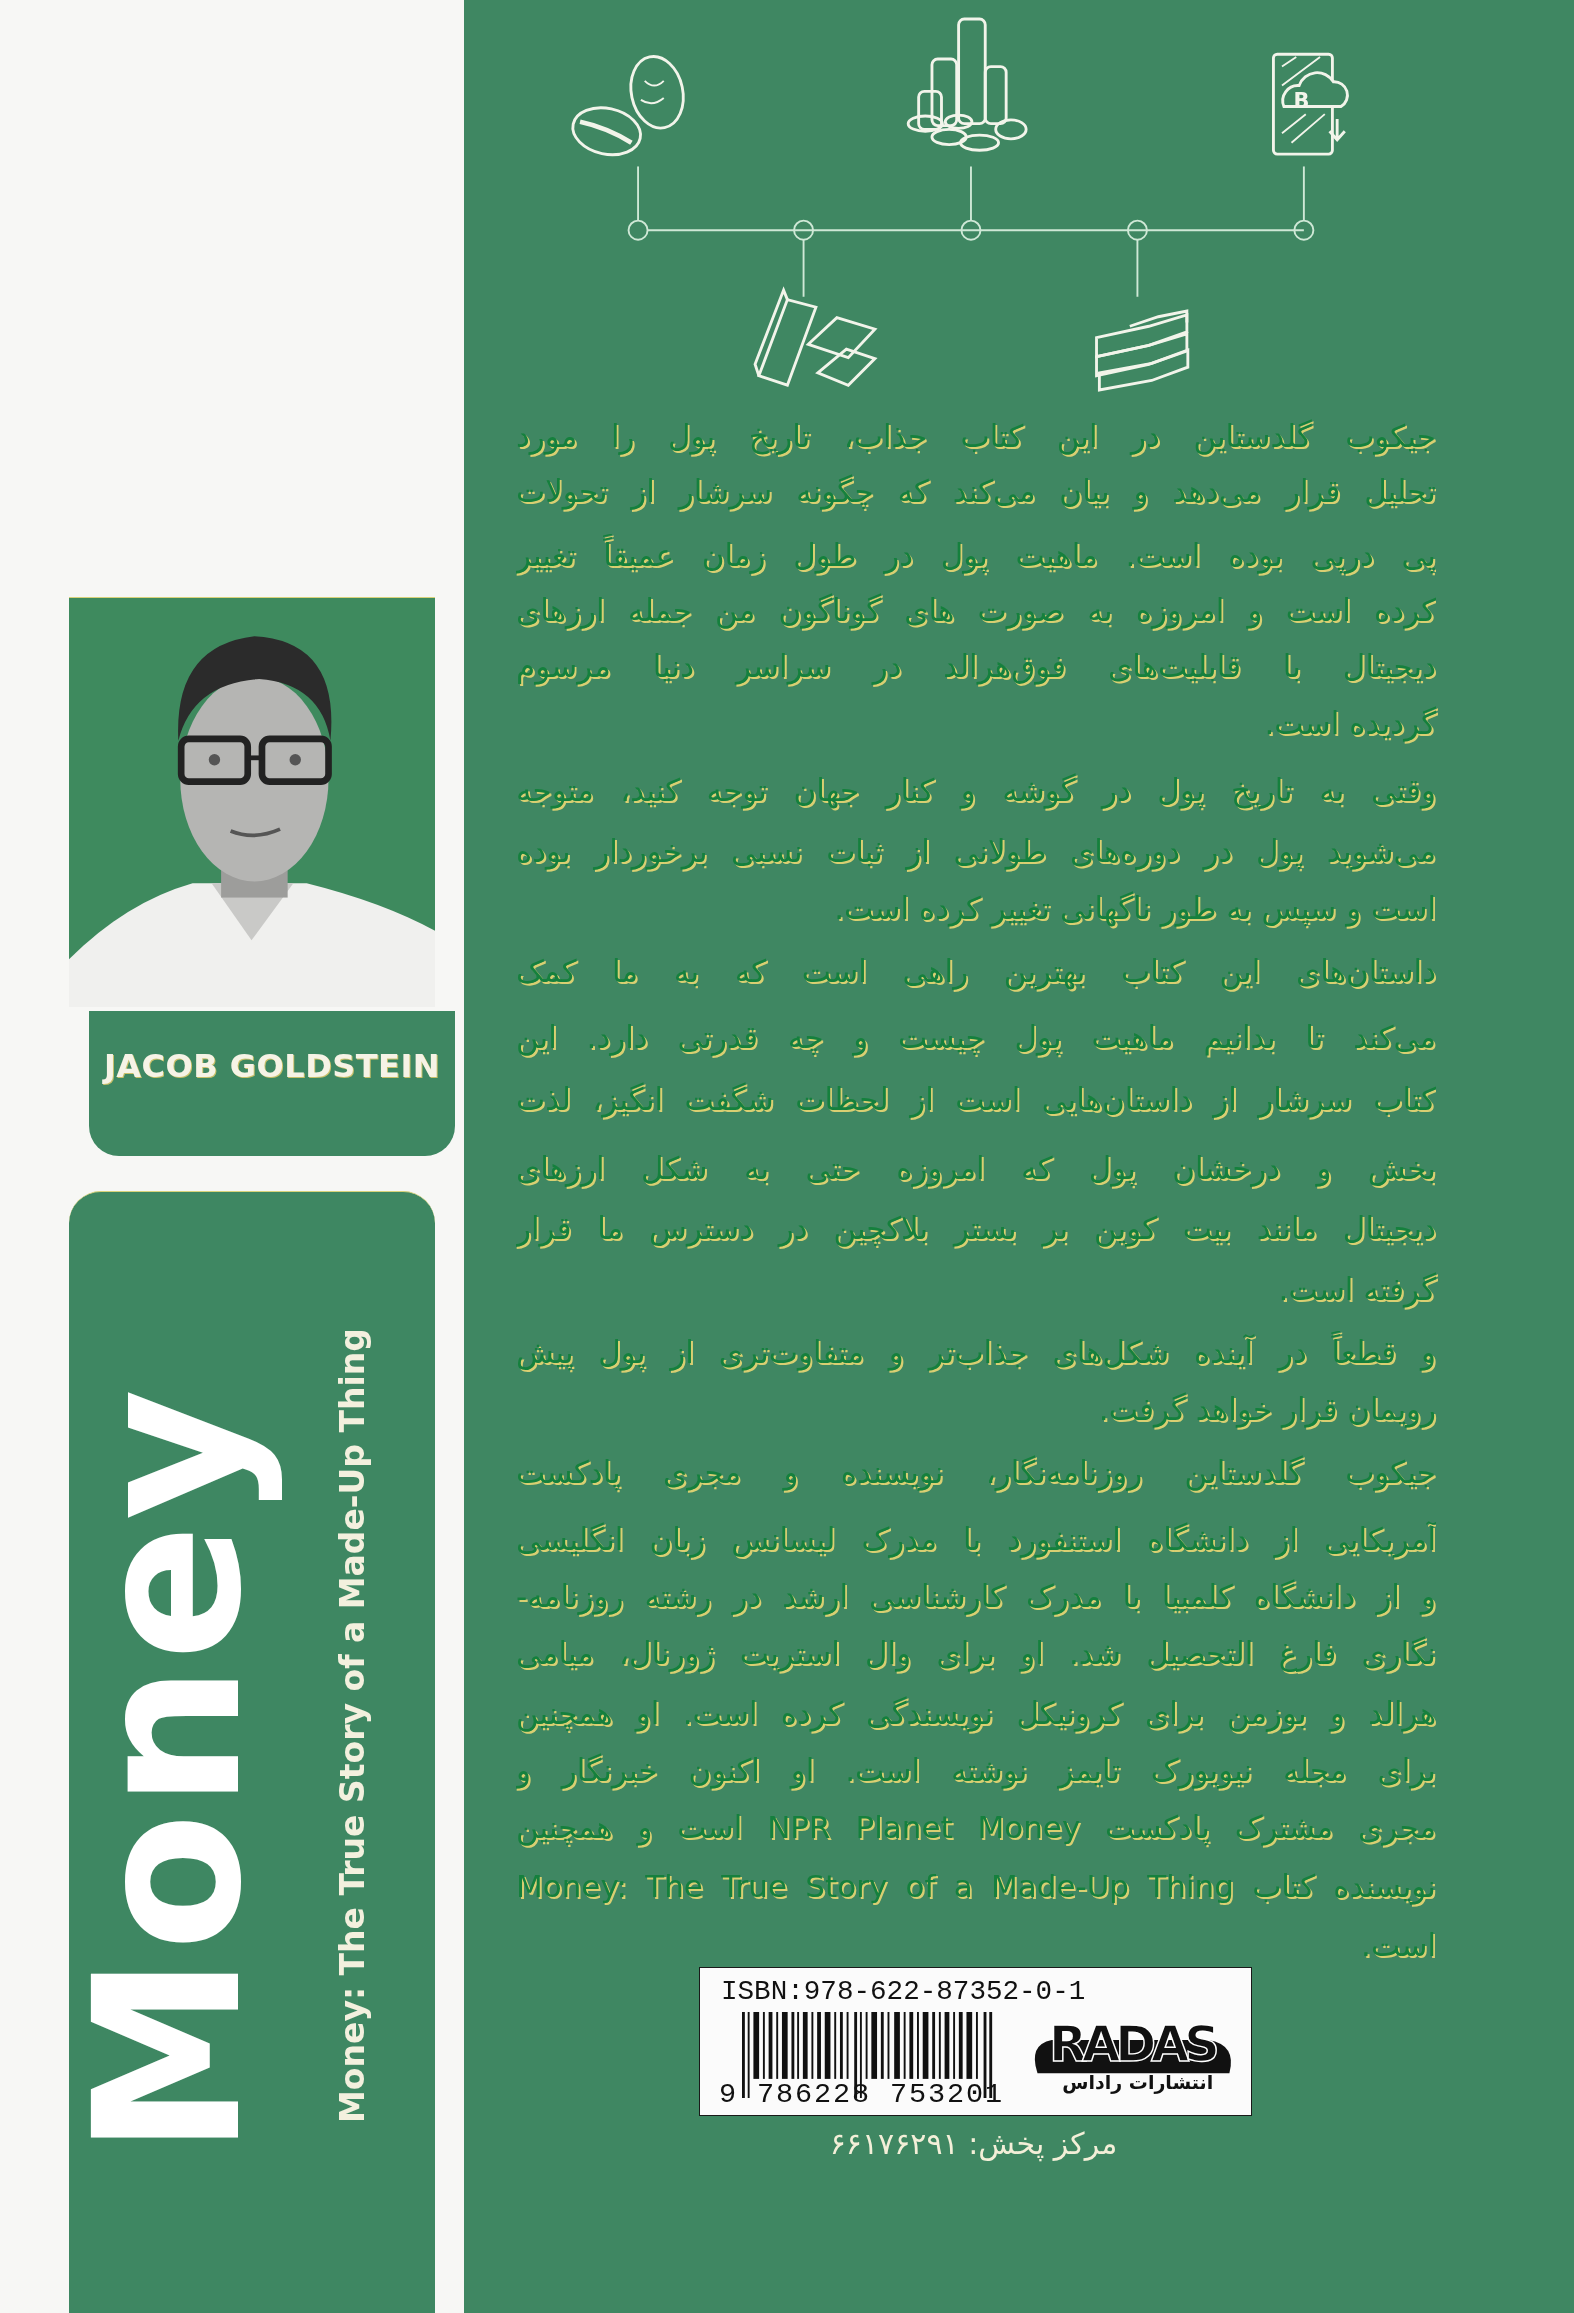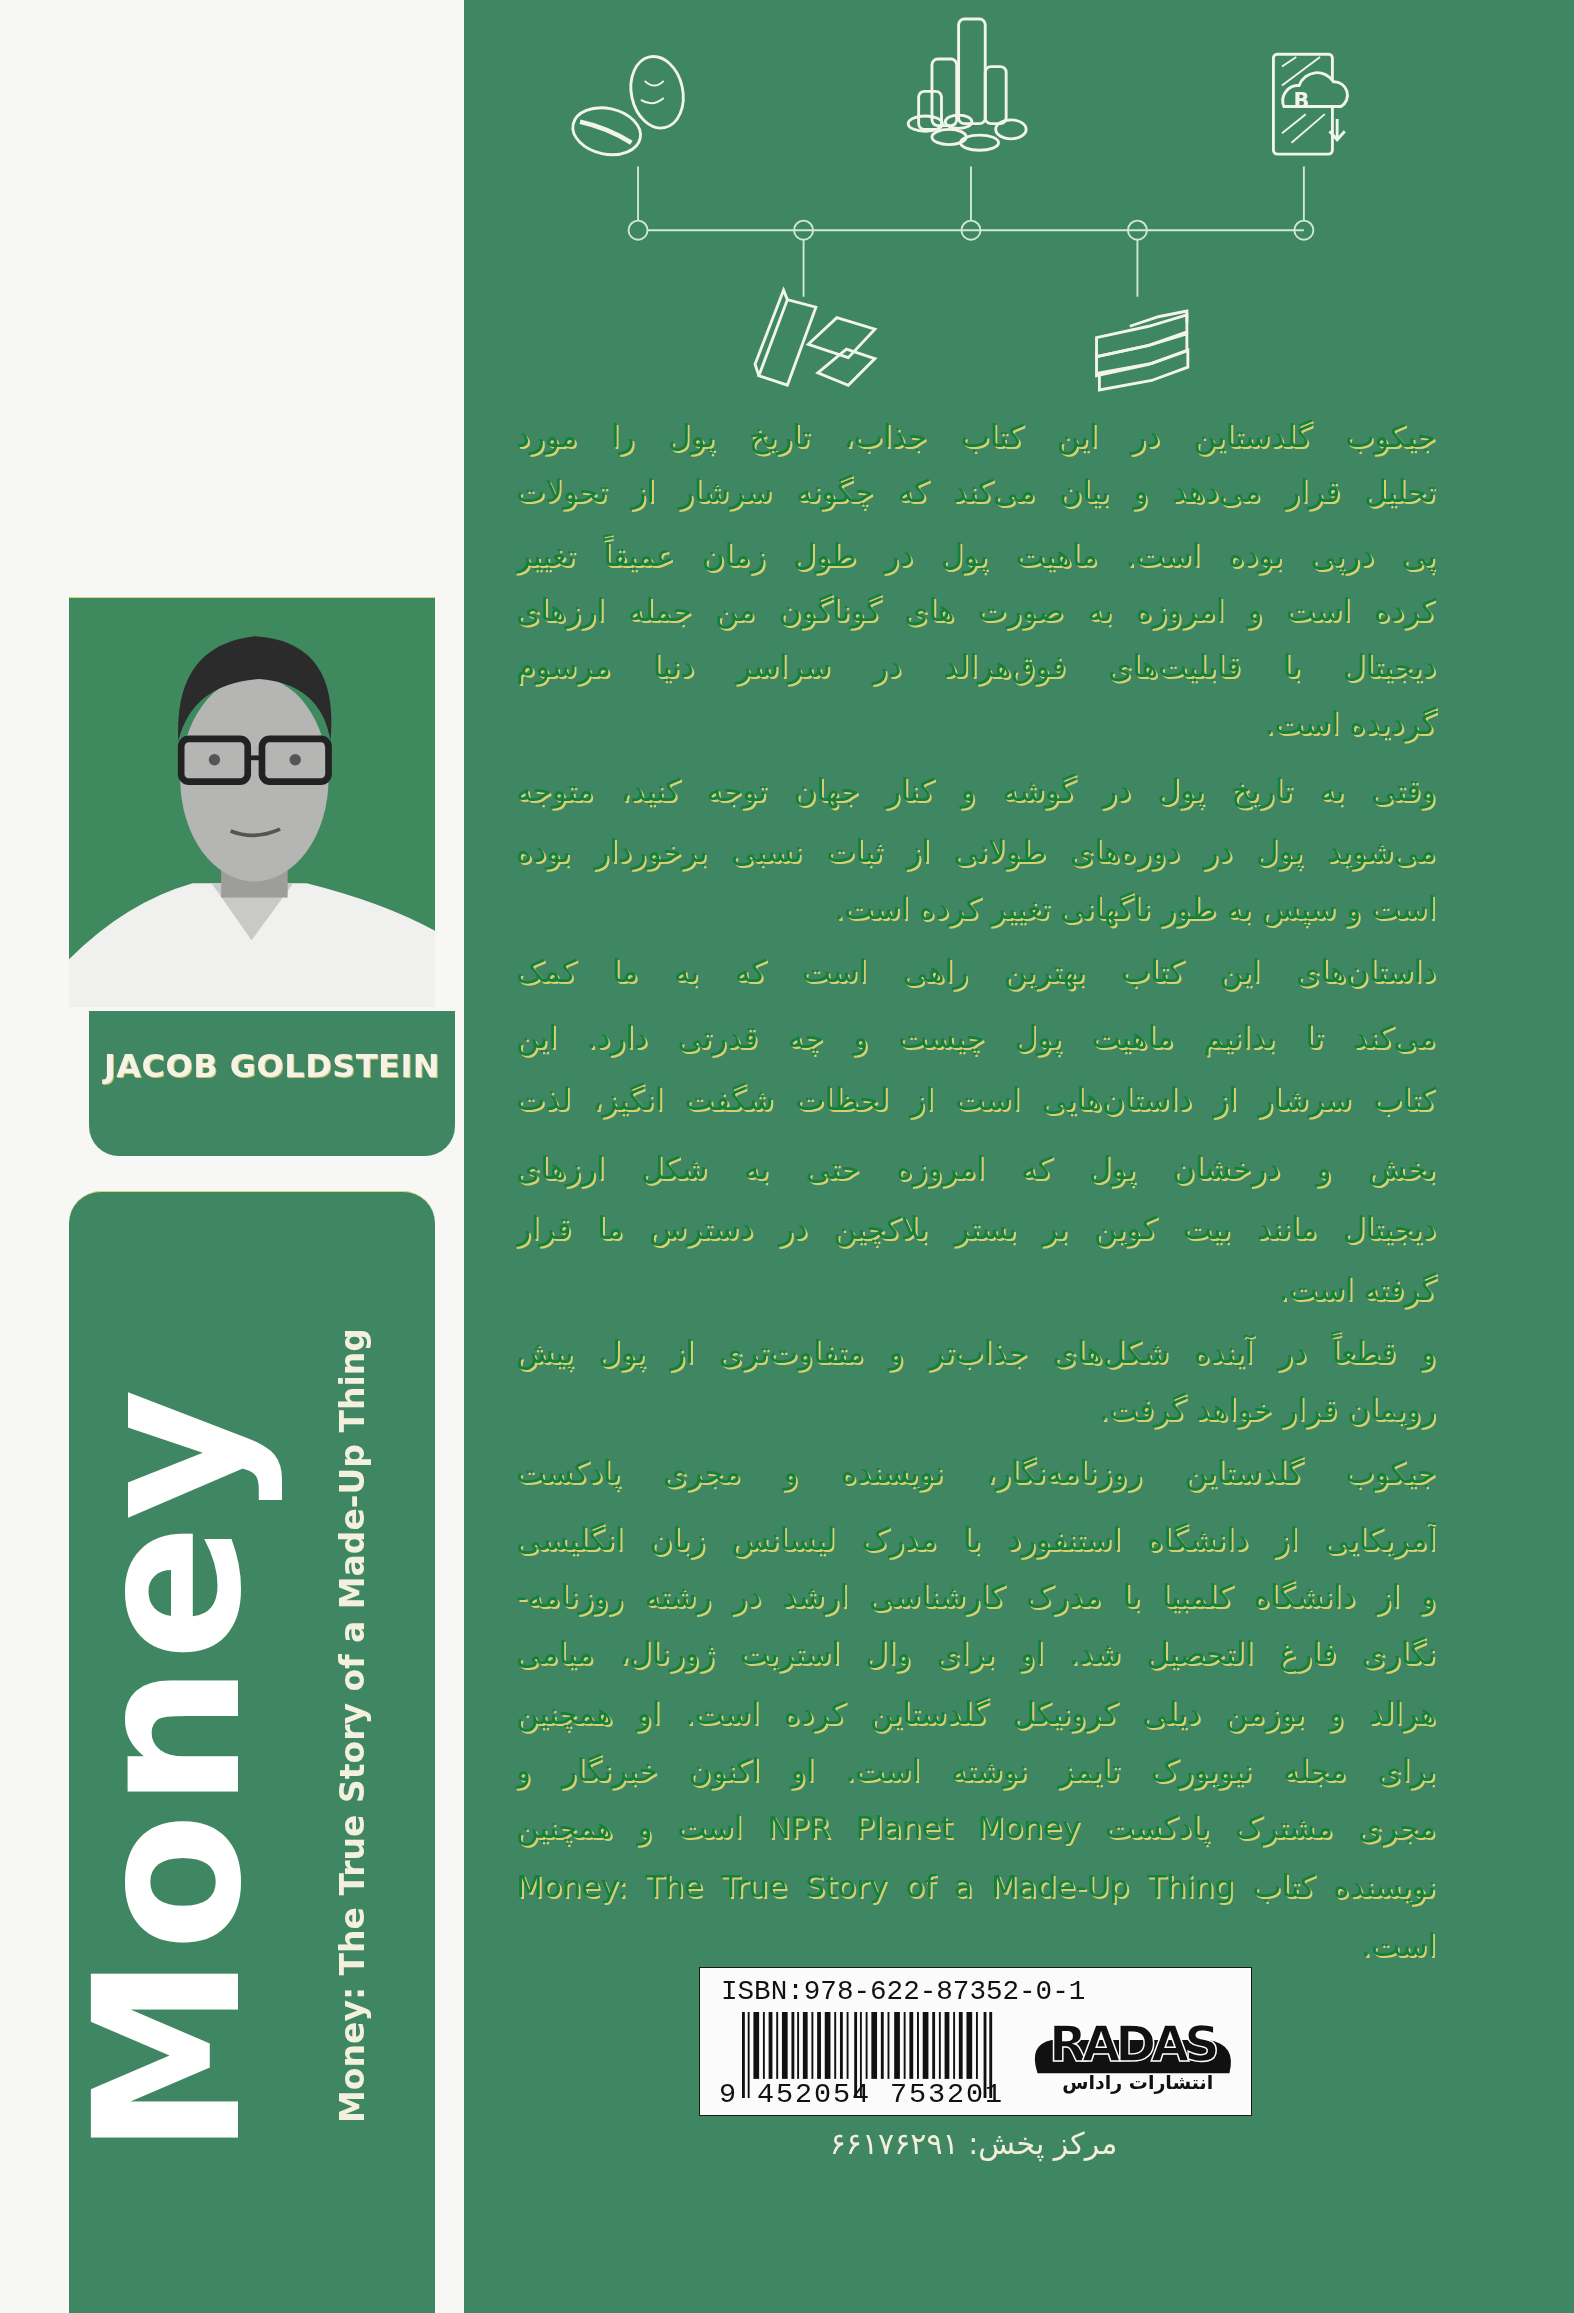--- a/index.html
+++ b/index.html
@@ -121,21 +121,21 @@
 <div class="body-text justify" style="top:1078px">کتاب سرشار از داستان‌هایی است از لحظات شگفت انگیز، لذت</div>
 <div class="body-text justify" style="top:1147px">بخش و درخشان پول که امروزه حتی به شکل ارزهای</div>
 <div class="body-text justify" style="top:1207px">دیجیتال مانند بیت کوین بر بستر بلاکچین در دسترس ما قرار</div>
 <div class="body-text right" style="top:1268px">گرفته است.</div>
 <div class="body-text justify" style="top:1331px">و قطعاً در آینده شکل‌های جذاب‌تر و متفاوت‌تری از پول پیش</div>
 <div class="body-text right" style="top:1388px">رویمان قرار خواهد گرفت.</div>
 <div class="body-text justify" style="top:1451px">جیکوب گلدستاین روزنامه‌نگار، نویسنده و مجری پادکست</div>
 <div class="body-text justify" style="top:1518px">آمریکایی از دانشگاه استنفورد با مدرک لیسانس زبان انگلیسی</div>
 <div class="body-text justify" style="top:1575px">و از دانشگاه کلمبیا با مدرک کارشناسی ارشد در رشته روزنامه-</div>
 <div class="body-text justify" style="top:1632px">نگاری فارغ التحصیل شد. او برای وال استریت ژورنال، میامی</div>
-<div class="body-text justify" style="top:1692px">هرالد و بوزمن دیلی کرونیکل گلدستاین کرده است. او همچنین</div>
+<div class="body-text justify" style="top:1692px">هرالد و بوزمن برای کرونیکل نویسندگی کرده است. او همچنین</div>
 <div class="body-text justify" style="top:1749px">برای مجله نیویورک تایمز نوشته است. او اکنون خبرنگار و</div>
 <div class="body-text justify" style="top:1806px">مجری مشترک پادکست NPR Planet Money است و همچنین</div>
 <div class="body-text justify" style="top:1865px">نویسنده کتاب Money: The True Story of a Made-Up Thing 2020</div>
 <div class="body-text right" style="top:1924px">است.</div>
 
 <div class="isbn-box">
   <div class="isbn-label">ISBN:978-622-87352-0-1</div>
   <svg class="barcode" viewBox="0 0 266 90" preserveAspectRatio="none">
     <g fill="#111">
       <rect x="0" y="0" width="3" height="90"></rect>
@@ -169,21 +169,21 @@
       <rect x="207" y="0" width="2" height="70"></rect>
         <rect x="213" y="0" width="5" height="70"></rect>
       <rect x="222" y="0" width="2" height="70"></rect>
         <rect x="228" y="0" width="4" height="70"></rect>
       <rect x="236" y="0" width="6" height="70"></rect>
         <rect x="246" y="0" width="2" height="70"></rect>
       <rect x="254" y="0" width="3" height="90"></rect>
         <rect x="260" y="0" width="3" height="90"></rect>
     </g>
   </svg>
-  <div class="barcode-digits">9 452054 753201</div>
+  <div class="barcode-digits">9 786228 753201</div>
   <svg class="publisher-logo" viewBox="0 0 220 100">
     <path d="M10 75 Q0 45 25 40 L190 40 Q220 45 212 75 Z" fill="#111"></path>
     <text x="22" y="62" font-family="DejaVu Sans, sans-serif" font-weight="bold" font-size="52" fill="#111" stroke="#fff" stroke-width="1.5" textLength="180">RADAS</text>
     <text x="195" y="92" direction="rtl" font-family="DejaVu Sans, sans-serif" font-weight="bold" font-size="20" fill="#111">انتشارات راداس</text>
   </svg>
 </div>
 
 <div class="distribution">
   <span>مرکز پخش:</span>
   <span>۶۶۱۷۶۲۹۱</span>

